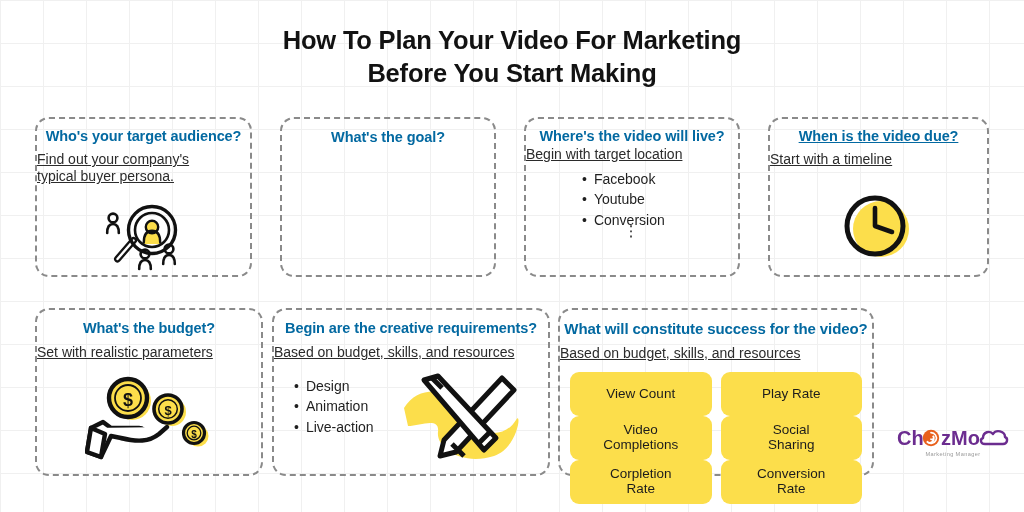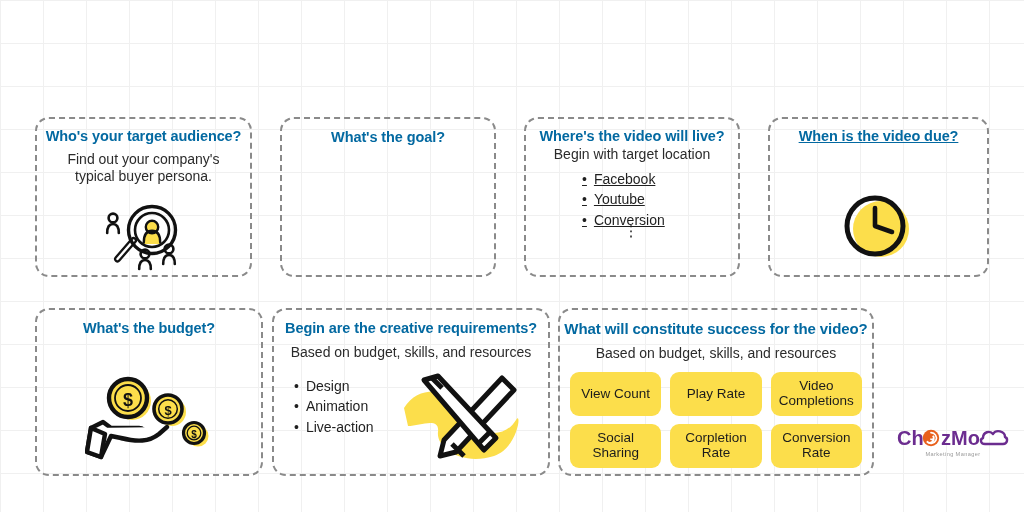--- a/index.html
+++ b/index.html
@@ -38,22 +38,23 @@
     position: absolute;
     border: 2px dashed #8a8a8a;
     border-radius: 14px;
     background: transparent;
   }
   .card-h {
     text-align: center; font-weight: bold; color: #0369a1;
     font-size: 14.5px; letter-spacing: -0.1px;
   }
   .card-s {
-    text-align: center; color: #2b2b2b; font-size: 14px;
+    text-align: left; color: #2b2b2b; font-size: 14px;
     line-height: 1.22;
+    text-decoration: underline;
   }
 
   
   #card-audience  { left: 35px;  top: 117px; width: 217px; height: 160px; }
   #card-goal      { left: 280px; top: 117px; width: 216px; height: 160px; }
   #card-live      { left: 524px; top: 117px; width: 216px; height: 160px; }
   #card-due       { left: 768px; top: 117px; width: 221px; height: 160px; }
   #card-budget    { left: 35px;  top: 308px; width: 228px; height: 168px; }
   #card-creative  { left: 272px; top: 308px; width: 278px; height: 168px; }
   #card-success   { left: 558px; top: 308px; width: 316px; height: 168px; }
@@ -93,40 +94,40 @@
     z-index: 5;
   }
   #venn-l1 { left: -2px;  top: 31px; width: 96px; }
   #venn-l2 { left: 62px;  top: 38px; width: 76px; }
   #venn-l3 { left: 112px; top: 38px; width: 84px; }
 
   
   .bullets { list-style: none; font-size: 14px; color: #1f1f1f; line-height: 1.45; }
   .bullets li::before { content: "\2022"; margin-right: 7px; }
 
-  #live-list { position: absolute; left: 56px; top: 50px; text-decoration: underline; }
+  #live-list { position: absolute; left: 56px; top: 50px; }
   #live-dots {
     position: absolute; left: 0; top: 108px; width: 100%;
     text-align: center; font-size: 15px; color: #1f1f1f;
     letter-spacing: 2px; line-height: .55;
   }
   #live-link {
     position: absolute; left: 0; bottom: 8px; width: 100%;
     text-align: center; font-size: 13.5px;
     color: #ED6B4A; text-decoration: underline;
     text-underline-offset: 3px;
   }
 
   #creative-list { position: absolute; left: 20px; top: 66px; }
 
   
   #tags {
     position: absolute; left: 10px; top: 62px; right: 10px;
-    display: grid; grid-template-columns: repeat(3, 1fr);
-    gap: 8px 9px;
+    display: grid; grid-template-columns: repeat(2, 1fr);
+    gap: 0 9px;
   }
   .tag {
     background: #FCDE4B; border-radius: 9px;
     height: 44px; display: flex; align-items: center; justify-content: center;
     text-align: center; font-size: 13.5px; color: #1c1c1c; line-height: 1.1;
     padding: 0 4px;
   }
 
   
   .icon { position: absolute; }
@@ -143,20 +144,24 @@
     letter-spacing: .4px;
   }
 </style>
 </head>
 <body>
 
 <div id="grid"></div>
 
 <div id="page">
 
+  <div id="title">
+    <span>How To Plan Your Video For Marketing</span>
+    <span class="l2">Before You Start Making</span>
+  </div>
 
   <div class="card" id="card-audience">
     <div class="card-h">Who's your target audience?</div>
     <div class="card-s">
       <span>Find out your company's</span><br>
       <span>typical buyer persona.</span>
     </div>
     <div class="icon" id="icon-audience">
       <svg width="86" height="72" viewBox="0 0 86 72">
 
@@ -193,31 +198,33 @@
     <ul class="bullets" id="live-list">
       <li>Facebook</li>
       <li>Youtube</li>
       <li>Conversion</li>
     </ul>
     <div id="live-dots">⋮</div>
   </div>
 
   <div class="card" id="card-due">
     <div class="card-h">When is the video due?</div>
+    <div class="card-s">Start with a timeline</div>
     <div class="icon" id="icon-clock">
       <svg width="78" height="74" viewBox="0 0 78 74">
         <circle cx="41" cy="38" r="28" fill="#FCDE4B"></circle>
         <circle cx="35" cy="35" r="28" fill="none" stroke="#111" stroke-width="5"></circle>
         <path d="M35 17 L35 35 L52 41" fill="none" stroke="#111" stroke-width="4.6" stroke-linecap="round" stroke-linejoin="round"></path>
       </svg>
     </div>
   </div>
 
   <div class="card" id="card-budget">
     <div class="card-h">What's the budget?</div>
+    <div class="card-s">Set with realistic parameters</div>
     <div class="icon" id="icon-budget">
       <svg width="132" height="86" viewBox="0 0 132 86">
 
         <circle cx="47" cy="25" r="19" fill="#FCDE4B"></circle>
         <circle cx="87" cy="36" r="14" fill="#FCDE4B"></circle>
         <circle cx="113" cy="60" r="10.5" fill="#FCDE4B"></circle>
 
         <circle cx="43" cy="22" r="19" fill="#FCDE4B" stroke="#111" stroke-width="4.4"></circle>
         <circle cx="43" cy="22" r="13" fill="none" stroke="#111" stroke-width="1.8"></circle>
         <text x="43" y="29.5" font-family="'Liberation Sans',sans-serif" font-size="18" font-weight="bold" fill="#111" text-anchor="middle">$</text>

